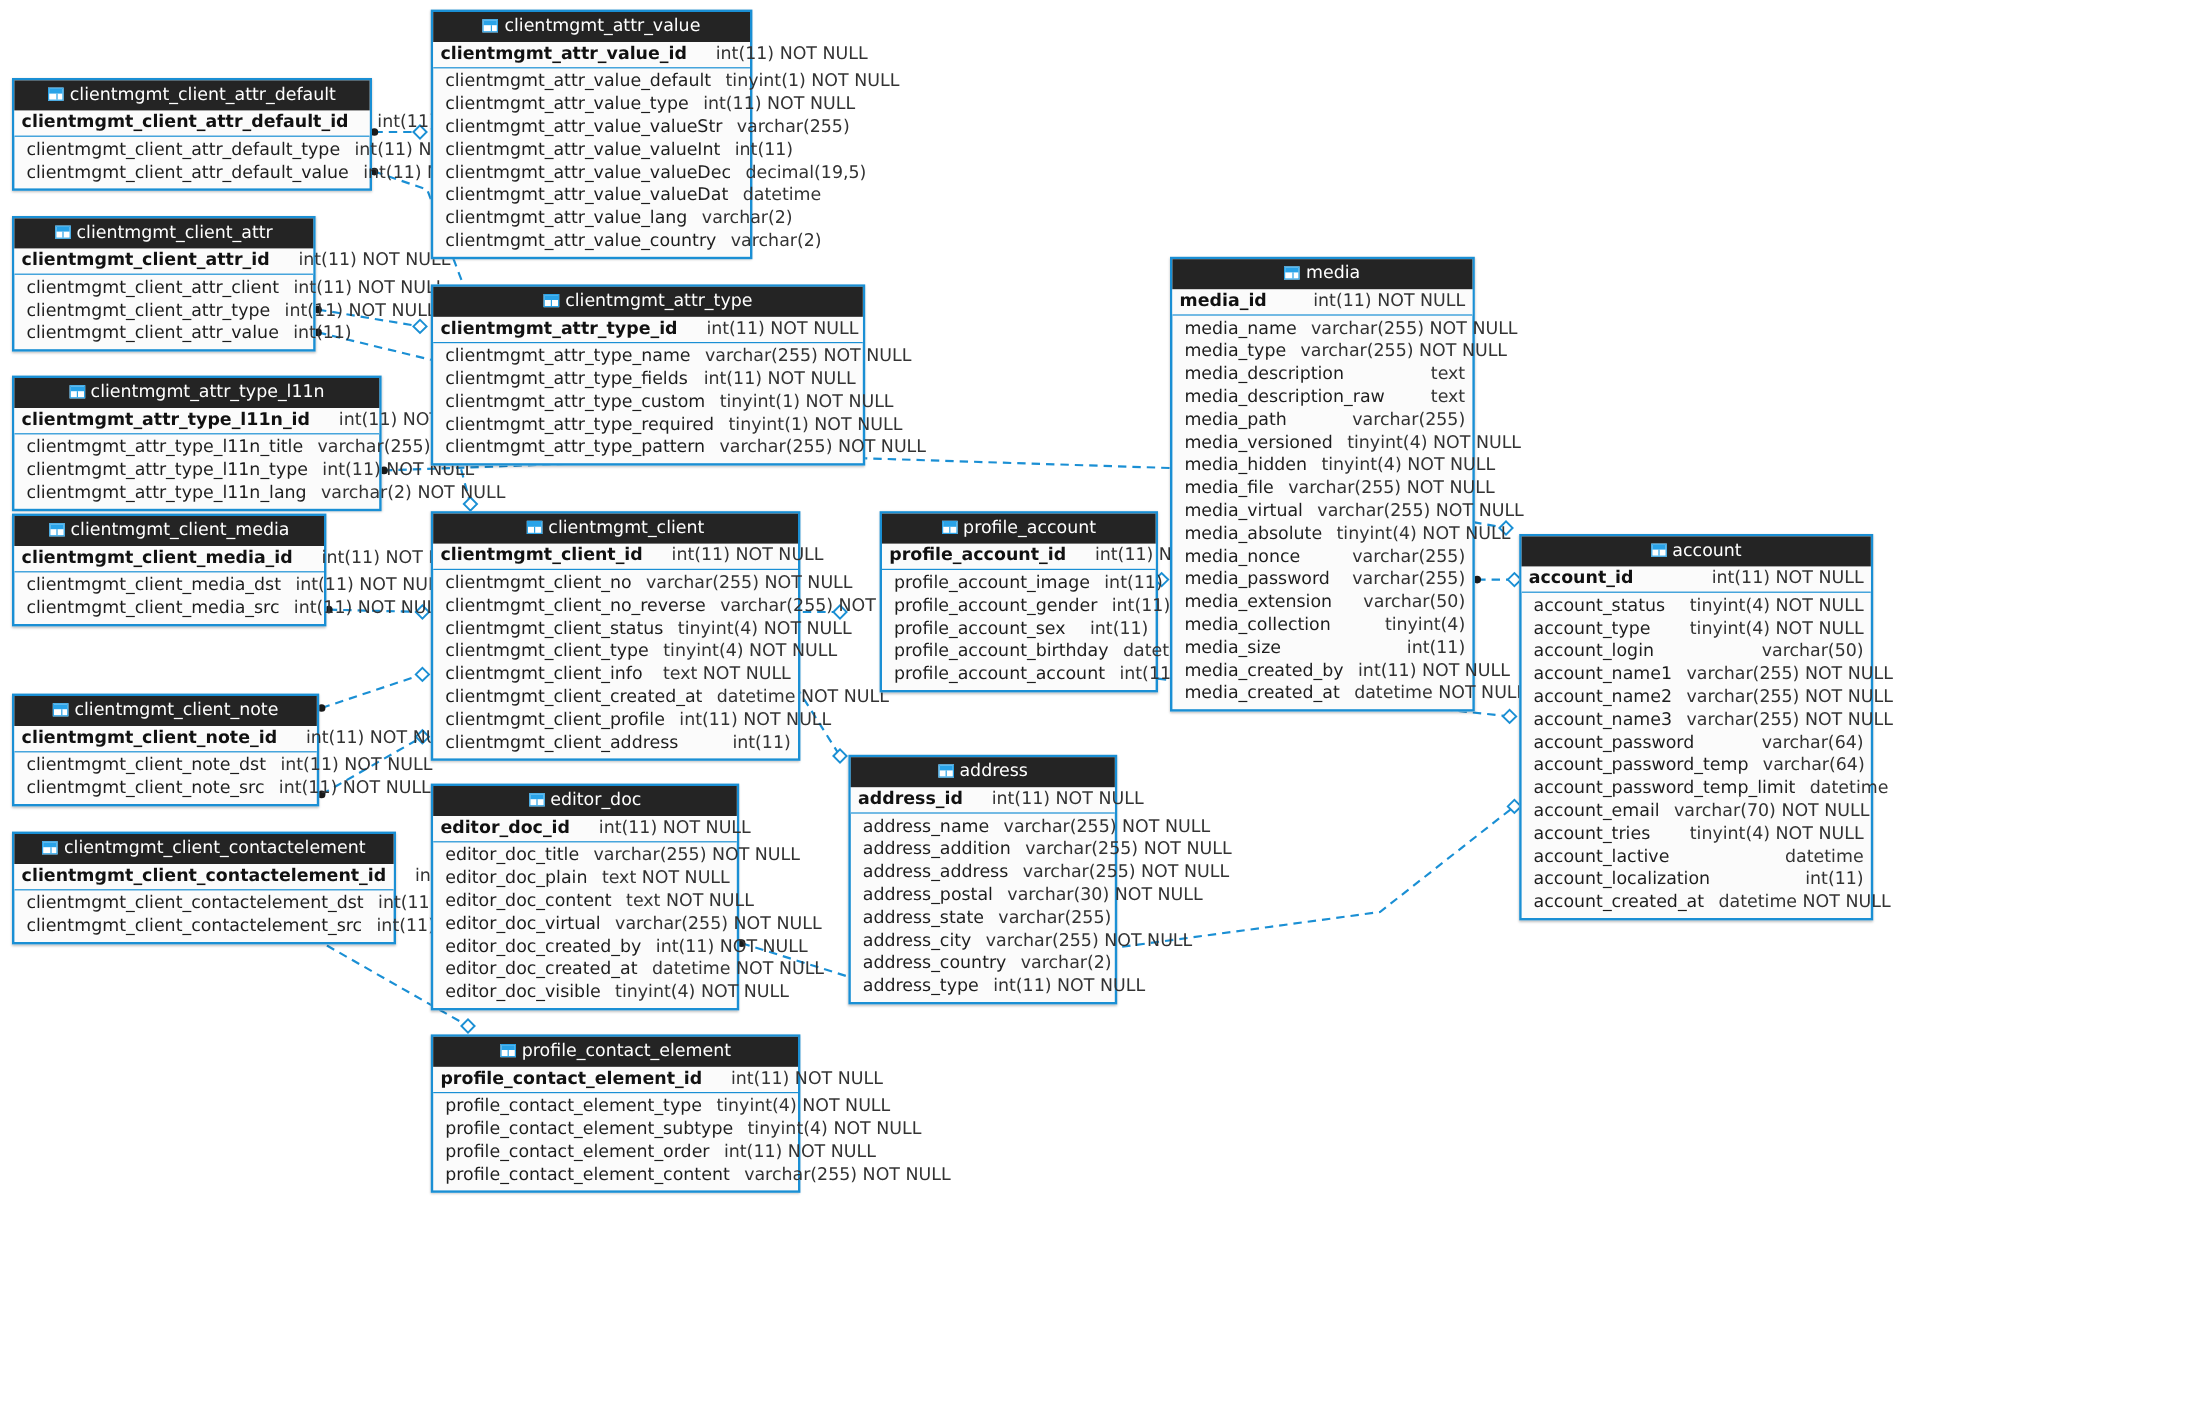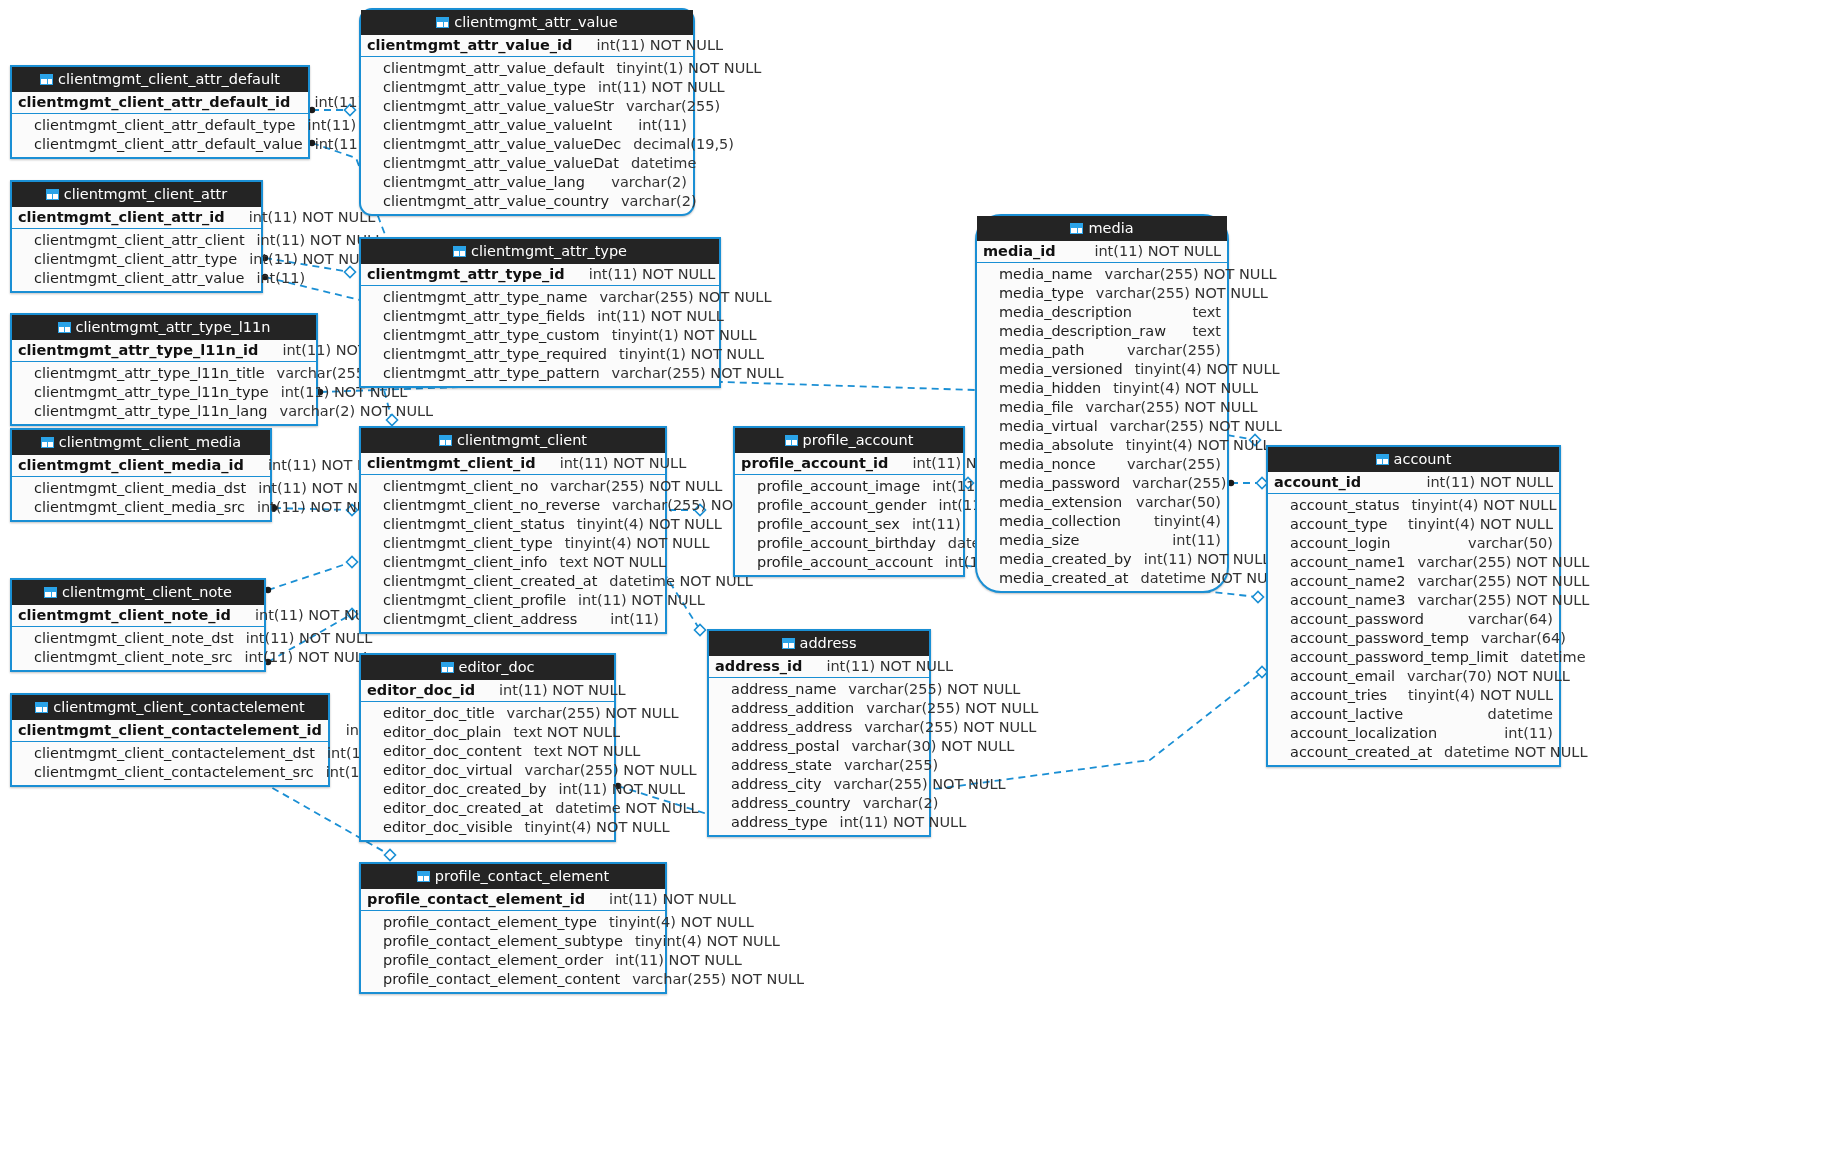--- a/index.html
+++ b/index.html
@@ -68,21 +68,21 @@
     gap: 24px;
     font-size: 14.5px;
     font-weight: bold;
     color: #111;
     padding: 2px 6px 3px 6px;
     border-bottom: 1.5px solid #1a8fd4;
     background: #fbfbfb;
     white-space: nowrap;
   }
   .pk-row .coltype { font-weight: normal; color: #333; }
-  .cols { padding: 2px 0 3px 16px; }
+  .cols { padding: 2px 0 3px 4px; }
   .col-row {
     display: flex;
     justify-content: space-between;
     align-items: center;
     gap: 12px;
     font-size: 14.5px;
     color: #1d1d1d;
     padding: 0px 6px;
     line-height: 19px;
     white-space: nowrap;
@@ -274,21 +274,21 @@
           <div class="col-row">
             <span>clientmgmt_client_contactelement_dst</span>
             <span class="coltype">int(11) NOT NULL</span>
           </div>
           <div class="col-row">
             <span>clientmgmt_client_contactelement_src</span>
             <span class="coltype">int(11) NOT NULL</span>
           </div>
         </div>
       </div>
-      <div class="entity" style="left: 359px; top: 8px; width: 336px; border-radius: 13px;">
+      <div class="entity" style="left: 359px; top: 8px; width: 268px;">
         <div class="ent-header"><span class="tbl-icon"></span><span>clientmgmt_attr_value</span></div>
         <div class="pk-row">
           <span>clientmgmt_attr_value_id</span>
           <span class="coltype">int(11) NOT NULL</span>
         </div>
         <div class="cols">
           <div class="col-row">
             <span>clientmgmt_attr_value_default</span>
             <span class="coltype">tinyint(1) NOT NULL</span>
           </div>
@@ -517,21 +517,21 @@
           <div class="col-row">
             <span>address_country</span>
             <span class="coltype">varchar(2)</span>
           </div>
           <div class="col-row">
             <span>address_type</span>
             <span class="coltype">int(11) NOT NULL</span>
           </div>
         </div>
       </div>
-      <div class="entity" style="left: 975px; top: 214px; width: 254px; border-radius: 26px;">
+      <div class="entity" style="left: 975px; top: 214px; width: 254px;">
         <div class="ent-header"><span class="tbl-icon"></span><span>media</span></div>
         <div class="pk-row">
           <span>media_id</span>
           <span class="coltype">int(11) NOT NULL</span>
         </div>
         <div class="cols">
           <div class="col-row">
             <span>media_name</span>
             <span class="coltype">varchar(255) NOT NULL</span>
           </div>

